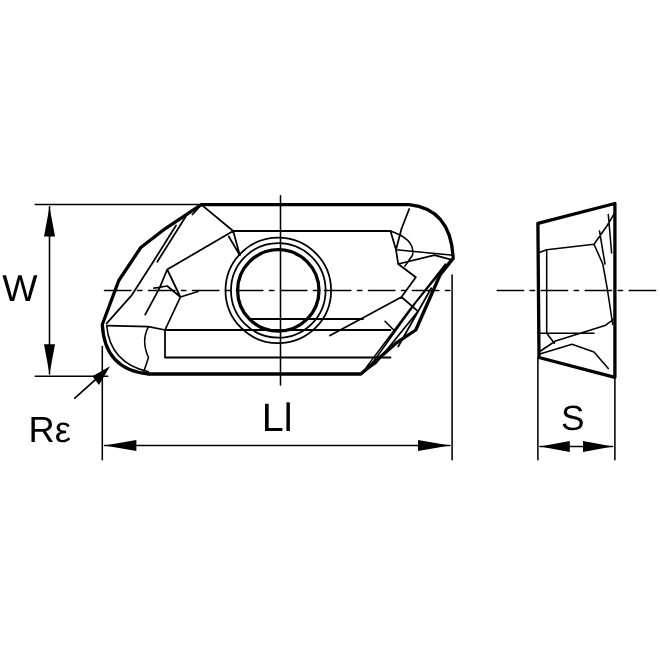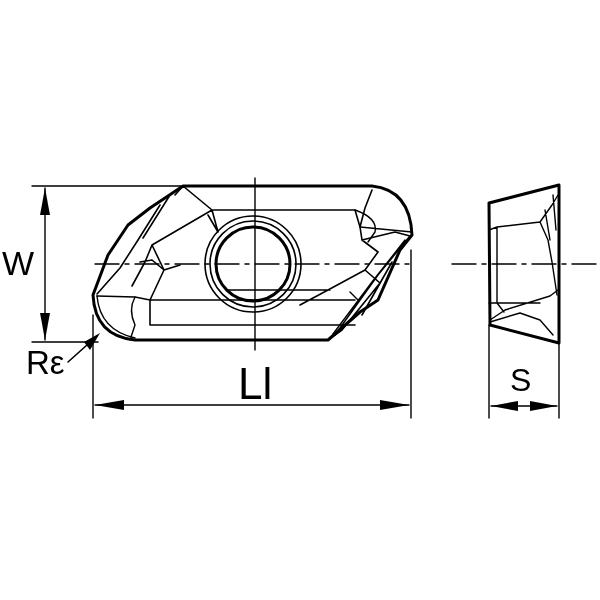--- a/index.html
+++ b/index.html
@@ -5,22 +5,22 @@
   html, body { margin: 0; padding: 0; background: #ffffff; }
   body { width: 600px; height: 600px; overflow: hidden; position: relative; }
   .canvas { position: absolute; left: 0; top: 0; width: 600px; height: 600px; }
   .lbl {
     position: absolute;
     font-family: "Liberation Sans", "DejaVu Sans", sans-serif;
     color: #000;
     line-height: 1;
   }
   .lbl-w  { left: 2px;   top: 246px; font-size: 34px; }
-  .lbl-re { left: 26px;  top: 346px; font-size: 33px; }
-  .lbl-li { left: 238px; top: 362px; font-size: 44px; }
+  .lbl-re { left: 26px;  top: 374px; font-size: 33px; }
+  .lbl-li { left: 238px; top: 362px; font-size: 36px; }
   .lbl-s  { left: 510px; top: 364px; font-size: 32px; }
 </style>
 </head>
 <body>
 
 <svg class="canvas" viewBox="0 0 600 600" xmlns="http://www.w3.org/2000/svg" fill="none" stroke="#000" stroke-linejoin="round" stroke-linecap="round">
 
   <g>
 
     <path stroke-width="3" d="M183,186 L372,186 Q410,190 412,235

